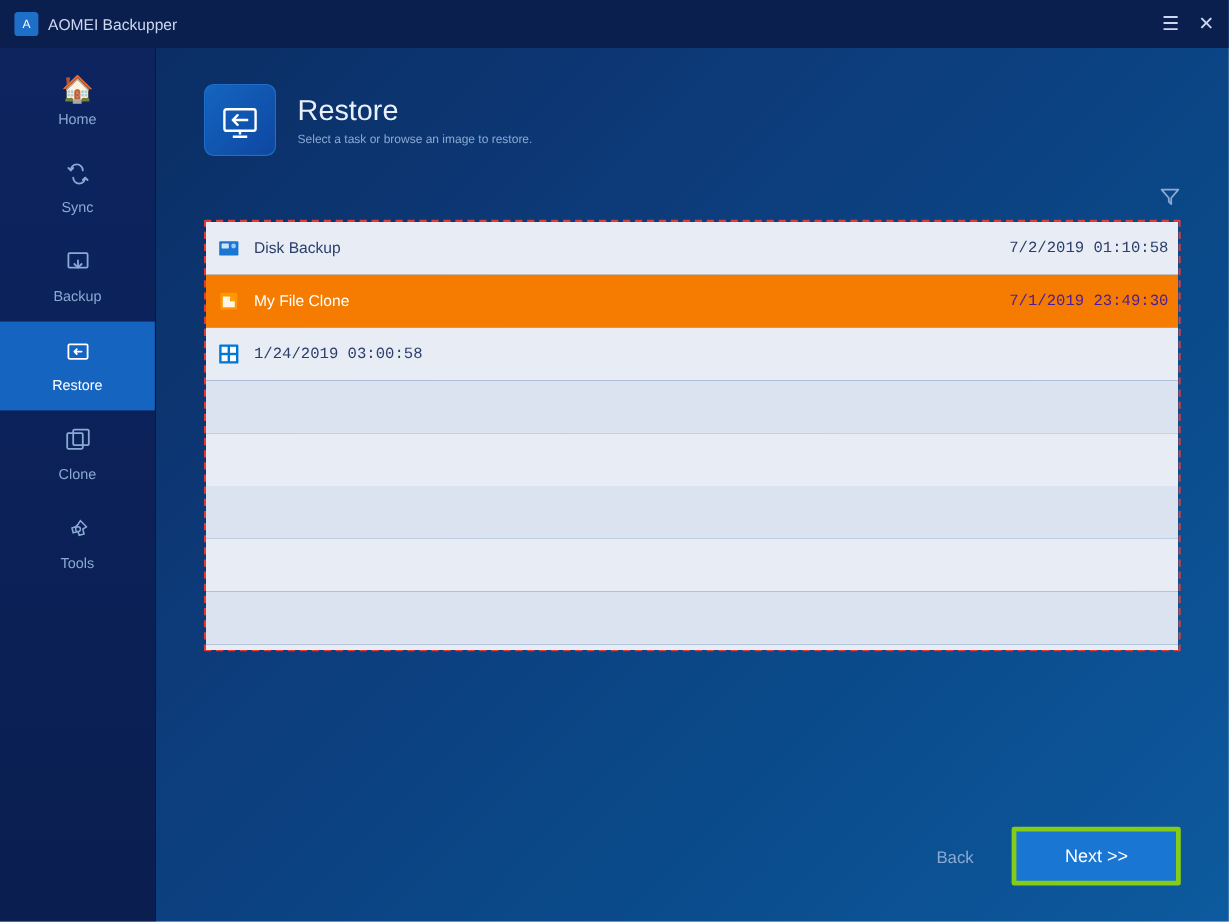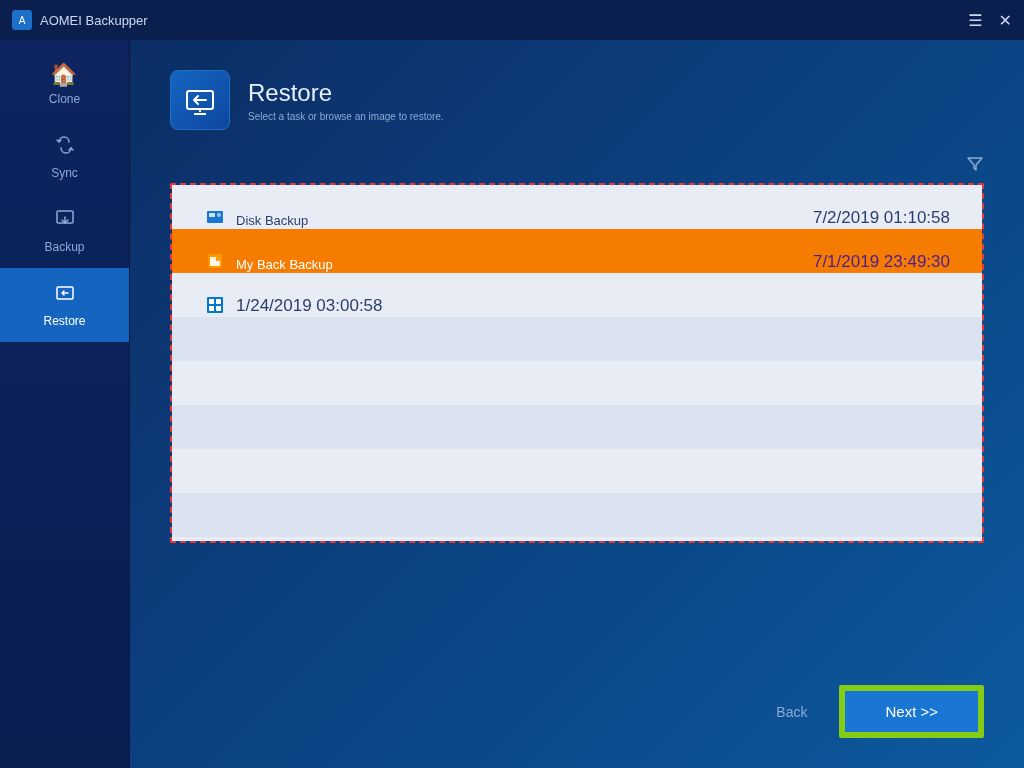--- a/index.html
+++ b/index.html
@@ -143,22 +143,22 @@
       flex: 1;
       max-height: 360px;
     }
     .backup-list {
       width: 100%;
       height: 100%;
       overflow-y: auto;
     }
     .backup-row {
       display: flex;
-      align-items: flex-end;
-      padding: 0 32px;
+      align-items: center;
+      padding: 0 8px;
       height: 44px;
       border-bottom: 1px solid rgba(255,255,255,0.05);
       cursor: pointer;
       font-size: 13px;
       color: #2c3e6b;
     }
     .backup-row:nth-child(odd) {
       background: #e8edf5;
     }
     .backup-row:nth-child(even) {
@@ -176,21 +176,22 @@
       align-items: center;
       justify-content: center;
       font-size: 16px;
       flex-shrink: 0;
     }
     .backup-row-name {
       flex: 1;
     }
     .backup-row-date {
       color: inherit;
-      font-size: 17px;
+      font-size: 13px;
+      font-family: Liberation Mono, monospace;
     }
     .backup-row.selected .backup-row-date {
       color: #4c1d95;
     }
 
     
     .backup-row-empty {
       height: 44px;
       border-bottom: 1px solid rgba(255,255,255,0.05);
     }
@@ -213,21 +214,21 @@
     .btn-back {
       background: transparent;
       border: none;
       color: #8aaad4;
       font-size: 14px;
       cursor: pointer;
       padding: 8px 16px;
     }
     .btn-next {
       background: #1976d2;
-      border: 6px solid #84cc16;
+      border: 4px solid #84cc16;
       color: white;
       font-size: 15px;
       font-weight: 500;
       cursor: pointer;
       padding: 12px 40px;
       border-radius: 2px;
       min-width: 130px;
     }
 
     
@@ -254,21 +255,21 @@
     <span class="titlebar-btn">☰</span>
     <span class="titlebar-btn">✕</span>
   </div>
 </div>
 
 <div class="app-body">
 
   <div class="sidebar">
     <div class="sidebar-item">
       <span class="sidebar-icon">🏠</span>
-      <span>Clone</span>
+      <span>Home</span>
     </div>
     <div class="sidebar-item">
       <span class="sidebar-icon">
         <svg width="22" height="22" viewBox="0 0 22 22" fill="none">
           <path d="M5 8 C5 5.2 7.2 3 10 3 C12.8 3 15 5.2 15 8" stroke="#8aaad4" stroke-width="1.5" fill="none" stroke-linecap="round"></path>
           <path d="M17 14 C17 16.8 14.8 19 12 19 C9.2 19 7 16.8 7 14" stroke="#8aaad4" stroke-width="1.5" fill="none" stroke-linecap="round"></path>
           <polyline points="3,6 5,8 7,6" stroke="#8aaad4" stroke-width="1.5" fill="none" stroke-linecap="round" stroke-linejoin="round"></polyline>
           <polyline points="19,16 17,14 15,16" stroke="#8aaad4" stroke-width="1.5" fill="none" stroke-linecap="round" stroke-linejoin="round"></polyline>
         </svg>
       </span>
@@ -284,20 +285,38 @@
       <span>Backup</span>
     </div>
     <div class="sidebar-item active">
       <span class="sidebar-icon">
         <svg width="22" height="22" viewBox="0 0 22 22" fill="none">
           <rect x="3" y="5" width="16" height="12" rx="1" stroke="white" stroke-width="1.5" fill="none"></rect>
           <path d="M8 11 L14 11 M8 11 L10 9 M8 11 L10 13" stroke="white" stroke-width="1.5" stroke-linecap="round" stroke-linejoin="round"></path>
         </svg>
       </span>
       <span>Restore</span>
+    </div>
+    <div class="sidebar-item">
+      <span class="sidebar-icon">
+        <svg width="22" height="22" viewBox="0 0 22 22" fill="none">
+          <rect x="2" y="5" width="13" height="13" rx="1" stroke="#8aaad4" stroke-width="1.5" fill="none"></rect>
+          <rect x="7" y="2" width="13" height="13" rx="1" stroke="#8aaad4" stroke-width="1.5" fill="none"></rect>
+        </svg>
+      </span>
+      <span>Clone</span>
+    </div>
+    <div class="sidebar-item">
+      <span class="sidebar-icon">
+        <svg width="22" height="22" viewBox="0 0 22 22" fill="none">
+          <path d="M11 7 L13 4 L18 9 L15 11 L16 15 L12 16 L11 13 L7 14 L6 10 L9 9 Z" stroke="#8aaad4" stroke-width="1.3" fill="none"></path>
+          <circle cx="11" cy="11" r="2" stroke="#8aaad4" stroke-width="1.2" fill="none"></circle>
+        </svg>
+      </span>
+      <span>Tools</span>
     </div>
   </div>
 
   <div class="content">
 
     <div class="page-header">
       <div class="page-header-icon">
         <svg width="32" height="32" viewBox="0 0 32 32" fill="none">
           <rect x="3" y="7" width="26" height="18" rx="2" stroke="white" stroke-width="2" fill="none"></rect>
           <path d="M10 16 L22 16 M10 16 L14 12 M10 16 L14 20" stroke="white" stroke-width="2" stroke-linecap="round" stroke-linejoin="round"></path>
@@ -335,21 +354,21 @@
         </div>
 
         <div class="backup-row selected">
           <div class="backup-row-icon">
             <svg width="18" height="18" viewBox="0 0 18 18">
               <rect x="2" y="2" width="14" height="14" rx="1" fill="#ff9800"></rect>
               <path d="M4 5 L10 5 L14 9 L14 14 L4 14 Z" fill="white" opacity="0.9"></path>
               <path d="M10 5 L10 9 L14 9" fill="#ff9800"></path>
             </svg>
           </div>
-          <span class="backup-row-name">My Back Backup</span>
+          <span class="backup-row-name">My File Clone</span>
           <span class="backup-row-date">7/1/2019 23:49:30</span>
         </div>
 
         <div class="backup-row">
           <div class="backup-row-icon">
             <svg width="18" height="18" viewBox="0 0 18 18">
               <rect x="1" y="1" width="16" height="16" rx="1" fill="#0078d4"></rect>
               <rect x="3" y="3" width="5" height="5" fill="white"></rect>
               <rect x="10" y="3" width="5" height="5" fill="white"></rect>
               <rect x="3" y="10" width="5" height="5" fill="white"></rect>

